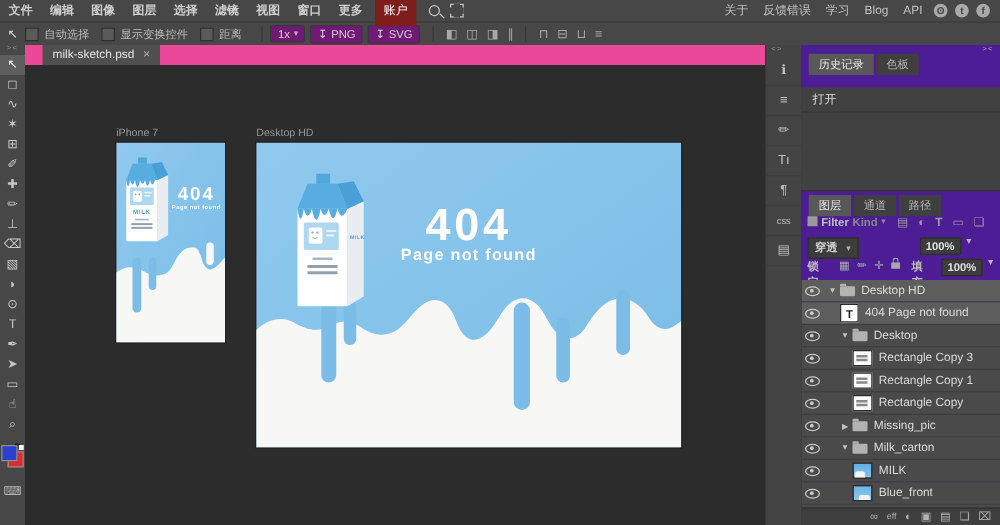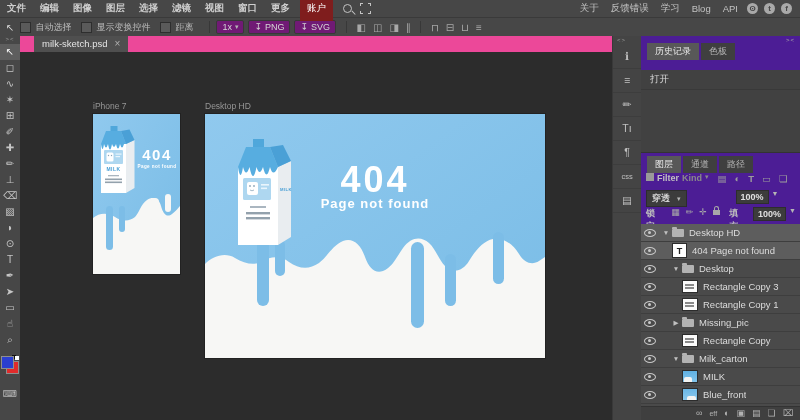--- a/index.html
+++ b/index.html
@@ -412,33 +412,33 @@
             </span>
           <span class="rowc ind2">
             <span class="thumb t-rect"></span>
             <span class="lname">Rectangle Copy 1</span>
           </span>
         </div>
         <div class="lrow">
           <span class="eyebox">
               <span class="eye"></span>
             </span>
+          <span class="rowc ind2">
+            <span class="thumb t-rect"></span>
+            <span class="lname">Rectangle Copy</span>
+          </span>
+        </div>
+        <div class="lrow">
+          <span class="eyebox">
+              <span class="eye"></span>
+            </span>
           <span class="rowc ind1">
             <span class="larrow">▶</span>
             <span class="folder"></span>
             <span class="lname">Missing_pic</span>
-          </span>
-        </div>
-        <div class="lrow">
-          <span class="eyebox">
-              <span class="eye"></span>
-            </span>
-          <span class="rowc ind2">
-            <span class="thumb t-rect"></span>
-            <span class="lname">Rectangle Copy</span>
           </span>
         </div>
         <div class="lrow">
           <span class="eyebox">
               <span class="eye"></span>
             </span>
           <span class="rowc ind1">
             <span class="larrow">▼</span>
             <span class="folder"></span>
             <span class="lname">Milk_carton</span>

